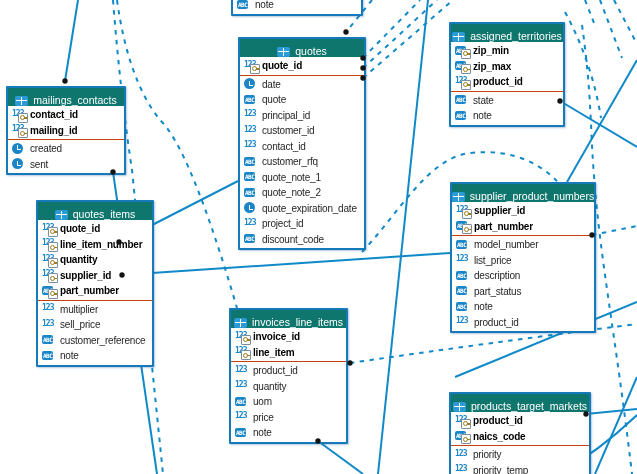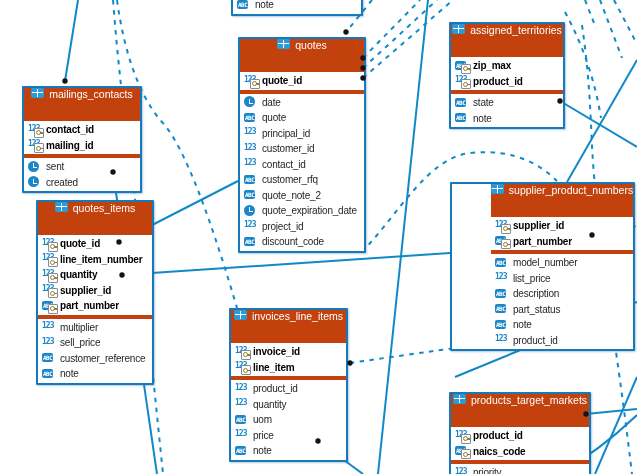--- a/index.html
+++ b/index.html
@@ -9,34 +9,34 @@
   }
   svg.layer{position:absolute;left:0;top:0;pointer-events:none;}
   #lines{z-index:1;}
   #dots{z-index:3;}
   .tbl{
     position:absolute;z-index:2;background:#fff;
     border:2px solid #1579ba;border-radius:1px;
     box-shadow:1px 1px 2px rgba(40,100,160,.35);
   }
   .thead{
-    height:33px;background:#c2410c;color:#fff;
-    display:flex;align-items:flex-start;justify-content:center;gap:5px;
+    height:18px;background:#0f766e;color:#fff;
+    display:flex;align-items:flex-end;justify-content:center;gap:5px;
     font-size:10.5px;white-space:nowrap;overflow:hidden;
   }
   .tbl-ico{
     width:13px;height:10px;border-radius:2px;flex:none;
     background:
       linear-gradient(#fff,#fff) 0px 3.5px / 13px 1px no-repeat,
       linear-gradient(#fff,#fff) 6px 0px / 1px 10px no-repeat,
       #2b9bd7;
     box-shadow:inset 0 0 0 1px #2b9bd7;
   }
   .sec{padding:1px 0;}
-  .sec + .sec{border-top:4px solid #c2410c;}
+  .sec + .sec{border-top:1px solid #c2410c;}
   .row{height:15.5px;display:flex;align-items:center;padding:0 3px 0 4px;white-space:nowrap;}
   .cn{font-size:10px;color:#262626;letter-spacing:-0.2px;}
   .row.pk .cn{font-weight:bold;color:#000;}
   .ci{width:16px;height:12px;position:relative;flex:none;margin-right:2px;}
   .ci.number::before,.ci.number-key::before{
     content:"123";position:absolute;left:0;top:0;
     color:#1a86c8;font:bold 8px "DejaVu Sans Mono",monospace;letter-spacing:-1px;
   }
   .ci.text::before,.ci.text-key::before{
     content:"ABC";position:absolute;left:0;top:1px;
@@ -97,48 +97,48 @@
       <path d="M592,235 L637,226" fill="none" stroke="#1089c8" stroke-width="2" stroke-dasharray="4.5 5.5"></path>
     </svg>
     <div class="tbl partial" style="left: 231px; top: -6px; width: 128px;">
       <div class="sec">
         <div class="row">
           <span class="ci text"></span>
           <span class="cn">note</span>
         </div>
       </div>
     </div>
-    <div class="tbl" style="left: 22px; top: 86px; width: 116px;">
+    <div class="tbl" style="left: 6px; top: 86px; width: 116px;">
       <div class="thead">
         <span class="tbl-ico"></span>
         <span>mailings_contacts</span>
       </div>
       <div class="sec">
         <div class="row pk">
           <span class="ci number-key">
             <span class="keyb"></span>
           </span>
           <span class="cn">contact_id</span>
         </div>
         <div class="row pk">
           <span class="ci number-key">
             <span class="keyb"></span>
           </span>
           <span class="cn">mailing_id</span>
         </div>
       </div>
       <div class="sec">
+        <div class="row">
+          <span class="ci datetime"></span>
+          <span class="cn">created</span>
+        </div>
         <div class="row">
           <span class="ci datetime"></span>
           <span class="cn">sent</span>
         </div>
-        <div class="row">
-          <span class="ci datetime"></span>
-          <span class="cn">created</span>
-        </div>
       </div>
     </div>
     <div class="tbl" style="left: 8px; top: 200px; width: 114px; margin-left: 28px;">
       <div class="thead">
         <span class="tbl-ico"></span>
         <span>quotes_items</span>
       </div>
       <div class="sec">
         <div class="row pk">
           <span class="ci number-key">
@@ -223,20 +223,24 @@
         <div class="row">
           <span class="ci number"></span>
           <span class="cn">contact_id</span>
         </div>
         <div class="row">
           <span class="ci text"></span>
           <span class="cn">customer_rfq</span>
         </div>
         <div class="row">
           <span class="ci text"></span>
+          <span class="cn">quote_note_1</span>
+        </div>
+        <div class="row">
+          <span class="ci text"></span>
           <span class="cn">quote_note_2</span>
         </div>
         <div class="row">
           <span class="ci datetime"></span>
           <span class="cn">quote_expiration_date</span>
         </div>
         <div class="row">
           <span class="ci number"></span>
           <span class="cn">project_id</span>
         </div>
@@ -249,41 +253,47 @@
     <div class="tbl" style="left: 449px; top: 22px; width: 112px;">
       <div class="thead">
         <span class="tbl-ico"></span>
         <span>assigned_territories</span>
       </div>
       <div class="sec">
         <div class="row pk">
           <span class="ci text-key">
             <span class="keyb"></span>
           </span>
+          <span class="cn">zip_min</span>
+        </div>
+        <div class="row pk">
+          <span class="ci text-key">
+            <span class="keyb"></span>
+          </span>
           <span class="cn">zip_max</span>
         </div>
         <div class="row pk">
           <span class="ci number-key">
             <span class="keyb"></span>
           </span>
           <span class="cn">product_id</span>
         </div>
       </div>
       <div class="sec">
         <div class="row">
           <span class="ci text"></span>
           <span class="cn">state</span>
         </div>
         <div class="row">
           <span class="ci text"></span>
           <span class="cn">note</span>
         </div>
       </div>
     </div>
-    <div class="tbl" style="left: 450px; top: 182px; width: 142px; padding-left: 39px;">
+    <div class="tbl" style="left: 450px; top: 182px; width: 142px;">
       <div class="thead">
         <span class="tbl-ico"></span>
         <span>supplier_product_numbers</span>
       </div>
       <div class="sec">
         <div class="row pk">
           <span class="ci number-key">
             <span class="keyb"></span>
           </span>
           <span class="cn">supplier_id</span>

